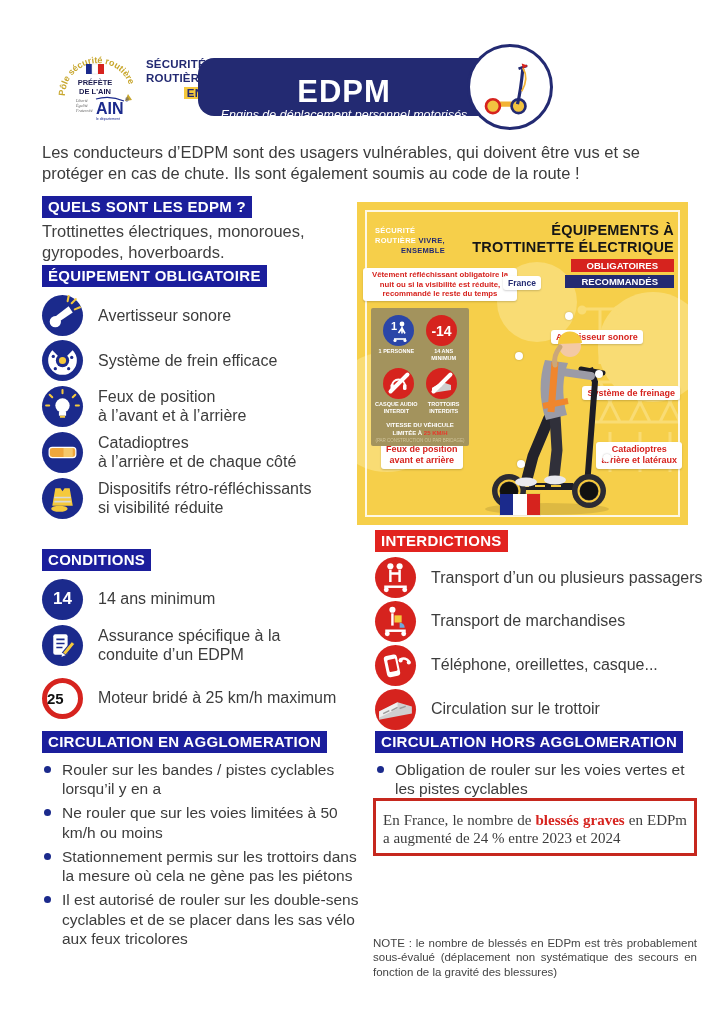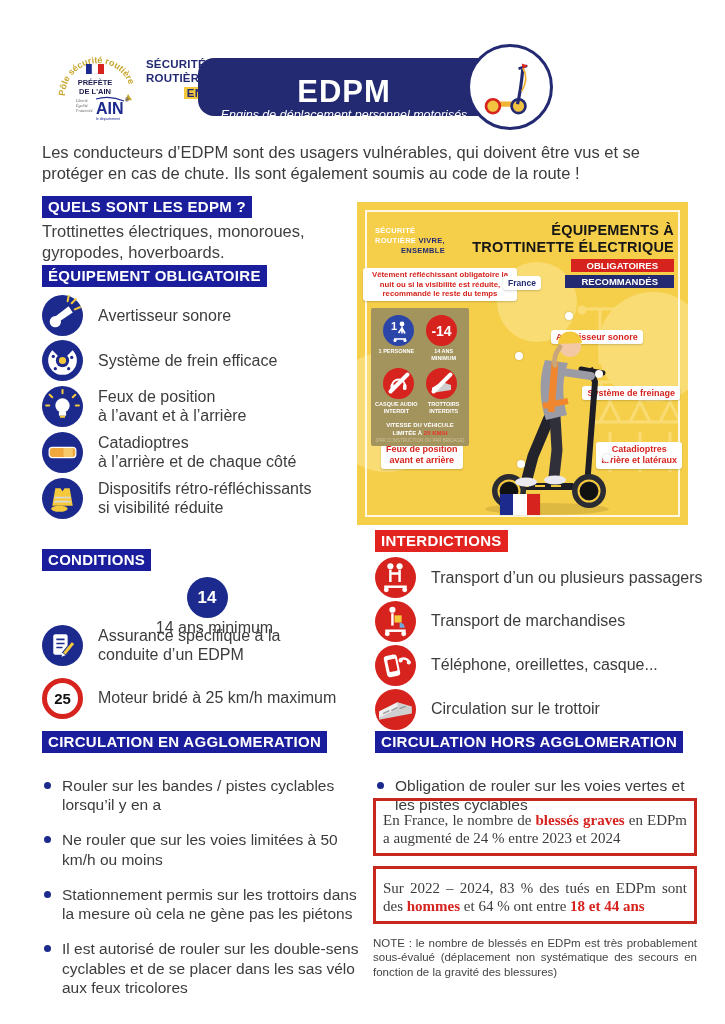--- a/index.html
+++ b/index.html
@@ -26,24 +26,24 @@
     font-size:15px; padding:2px 6px 3px 6px; letter-spacing:.3px; }
   .shead.red { background:#e2231f; }
   
   .icon-row { display:flex; align-items:center; margin-bottom:0; }
   .icon-row .txt { font-size:16px; line-height:1.2; color:#3c3c3c; white-space:pre-line; margin-left:15px; }
   .circle-ic { flex:0 0 auto; width:41px; height:41px; border-radius:50%; display:flex; align-items:center; justify-content:center; }
   .navy-bg { background:#1b2a8c; }
   .red-bg { background:#d6231e; }
   .badge-num { color:#fff; font-weight:bold; font-size:17px; }
   .sign25 { width:41px; height:41px; border-radius:50%; background:#fff; border:5px solid #d6231e;
-    display:flex; align-items:center; justify-content:center; font-weight:bold; font-size:15px; color:#111; }
+    display:flex; align-items:center; justify-content:flex-start; font-weight:bold; font-size:15px; color:#111; }
   
   .bullets { list-style:none; }
-  .bullets li { position:relative; padding-left:20px; font-size:15.5px; line-height:1.24; margin-bottom:5px; color:#3c3c3c;margin-top:16px; }
+  .bullets li { position:relative; padding-left:20px; font-size:15.5px; line-height:1.24; margin-bottom:5px; color:#3c3c3c; }
   .bullets li .dot { position:absolute; left:2px; top:6px; width:7px; height:7px; border-radius:50%; background:#1b2a8c; }
   
   .stat-box { position:absolute; left:373px; width:324px; border:3px solid #c6281e; padding:10px 7px 5px 7px;
     font-size:15px; line-height:1.22; text-align:justify; color:#3c3c3c;font-family:Liberation Serif, serif; }
   .stat-box .rb { color:#d6231e; font-weight:bold; }
   .note { position:absolute; left:373px; top:936px; width:324px; font-size:11.5px; line-height:1.25;
     text-align:justify; color:#444; }
   
   .info { position:absolute; left:357px; top:202px; width:331px; height:323px; background:#f6cf4a; overflow:hidden; }
   .info .inner-border { position:absolute; inset:8px; border:2px solid rgba(255,255,255,.85); pointer-events:none; }
@@ -203,21 +203,21 @@
       </span>
       <span class="txt">Dispositifs rétro-réfléchissants
 si visibilité réduite</span>
     </div>
   </div>
 
   <div class="abs" style="left:42px; top:549px;">
     <span class="shead">CONDITIONS</span>
   </div>
   <div class="abs" style="left:42px; top:577px; width:330px;">
-    <div class="icon-row" style="height:44px;flex-direction:column;">
+    <div class="icon-row" style="height:44px;">
       <span class="circle-ic navy-bg">
         <span class="badge-num">14</span>
       </span>
       <span class="txt">14 ans minimum</span>
     </div>
     <div class="icon-row" style="height:48px;">
       <span class="circle-ic navy-bg">
         <svg viewBox="0 0 40 40" width="41" height="41">
           <rect x="11" y="9" width="14" height="20" rx="2" fill="#fff"></rect>
           <path d="M14 14 h8 M14 18 h8 M14 22 h6" stroke="#1b2a8c" stroke-width="1.6"></path>
@@ -435,19 +435,16 @@
     <span class="shead">CIRCULATION HORS AGGLOMERATION</span>
   </div>
   <ul class="bullets abs" style="left:375px; top:760px; width:324px;">
     <li><span class="dot"></span><span>Obligation de rouler sur les voies vertes et les pistes cyclables</span></li>
   </ul>
 
   <div class="stat-box" style="top:798px;">
     <span>En France, le nombre de </span><span class="rb">blessés graves</span><span> en EDPm a augmenté de 24 % entre 2023 et 2024</span>
   </div>
 
-  <div class="stat-box" style="top:866px;">
-    <span>Sur 2022 – 2024, 83 % des tués en EDPm sont des </span><span class="rb">hommes</span><span> et 64 % ont entre </span><span class="rb">18 et 44 ans</span>
-  </div>
 
   <p class="note">NOTE : le nombre de blessés en EDPm est très probablement sous-évalué (déplacement non systématique des secours en fonction de la gravité des blessures)</p>
 
 </div>
 
 </body></html>

